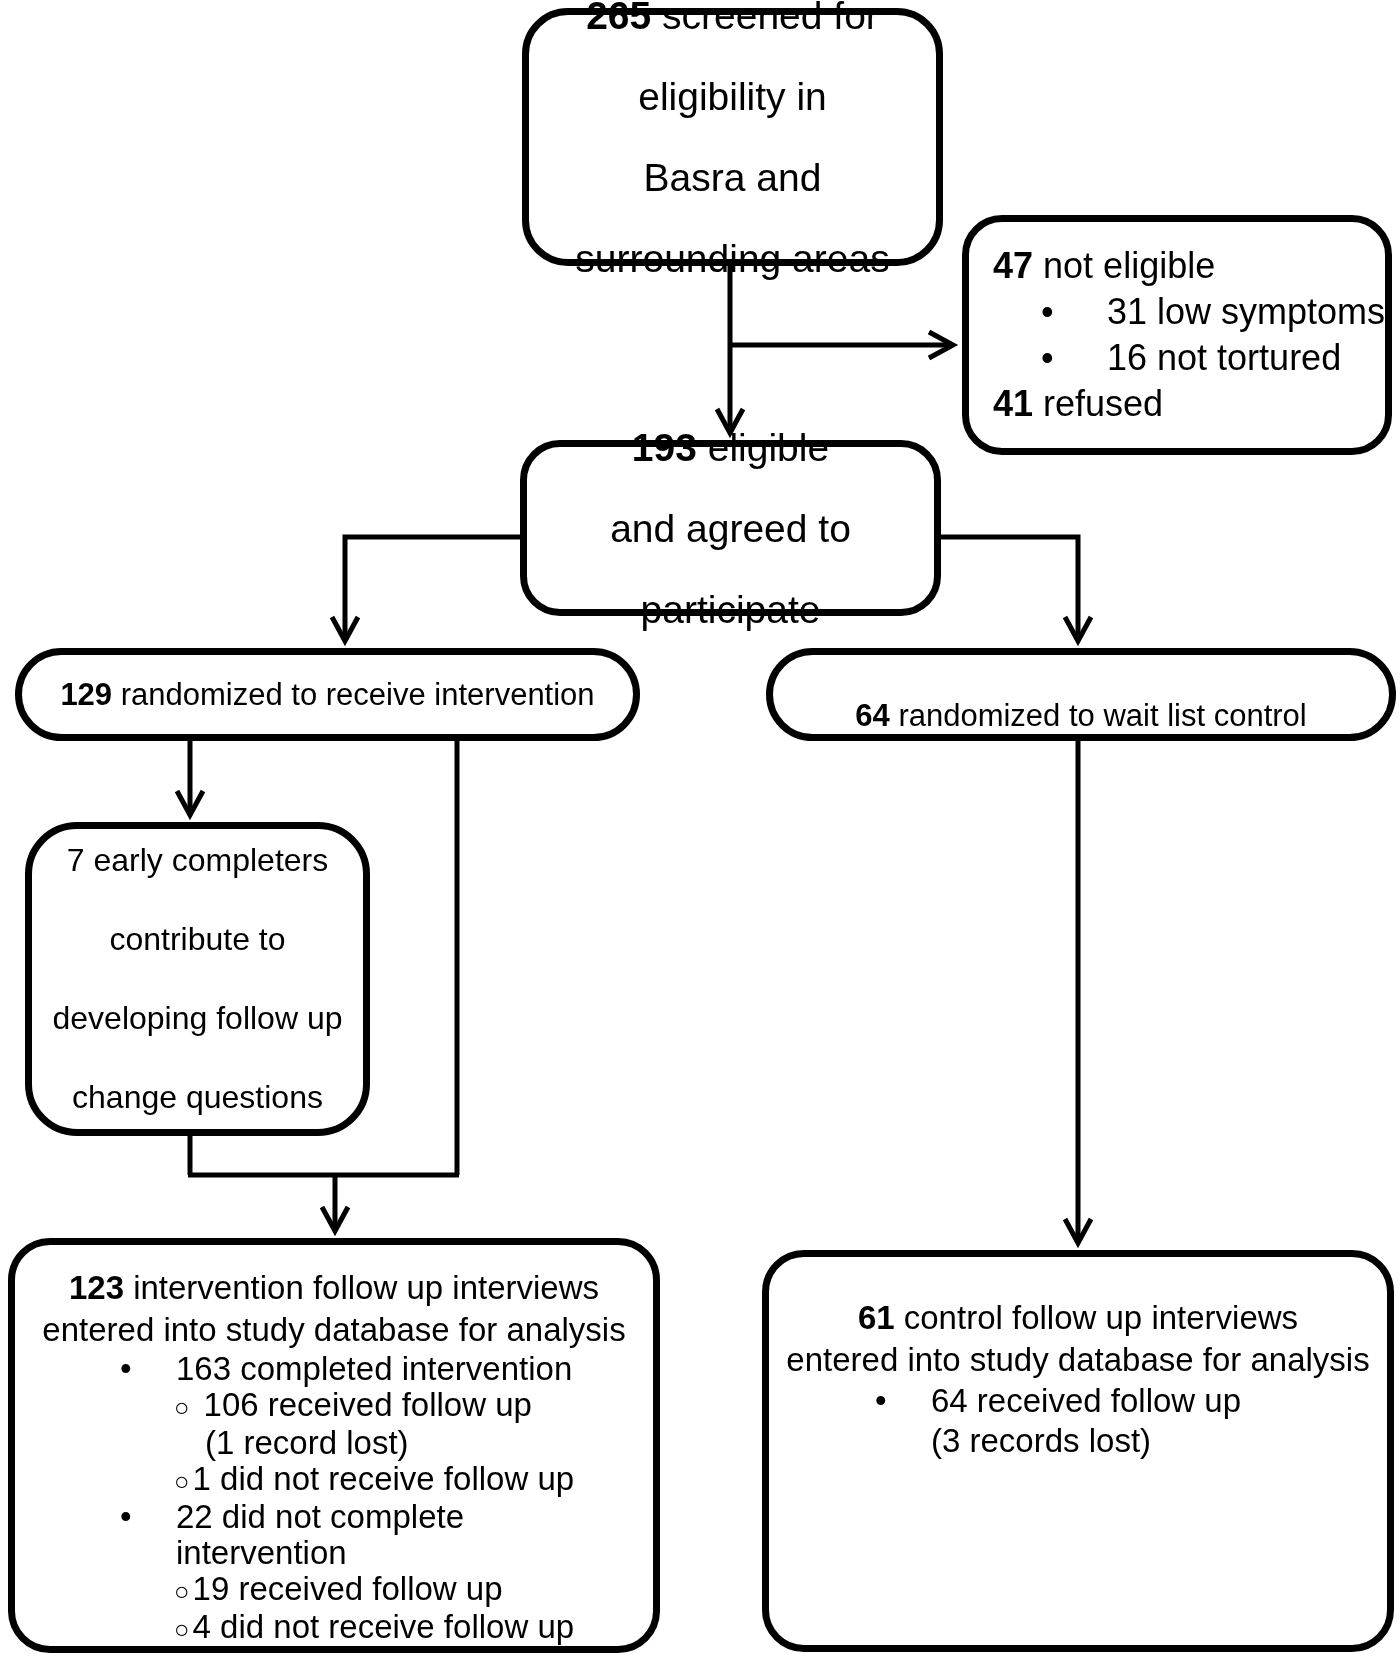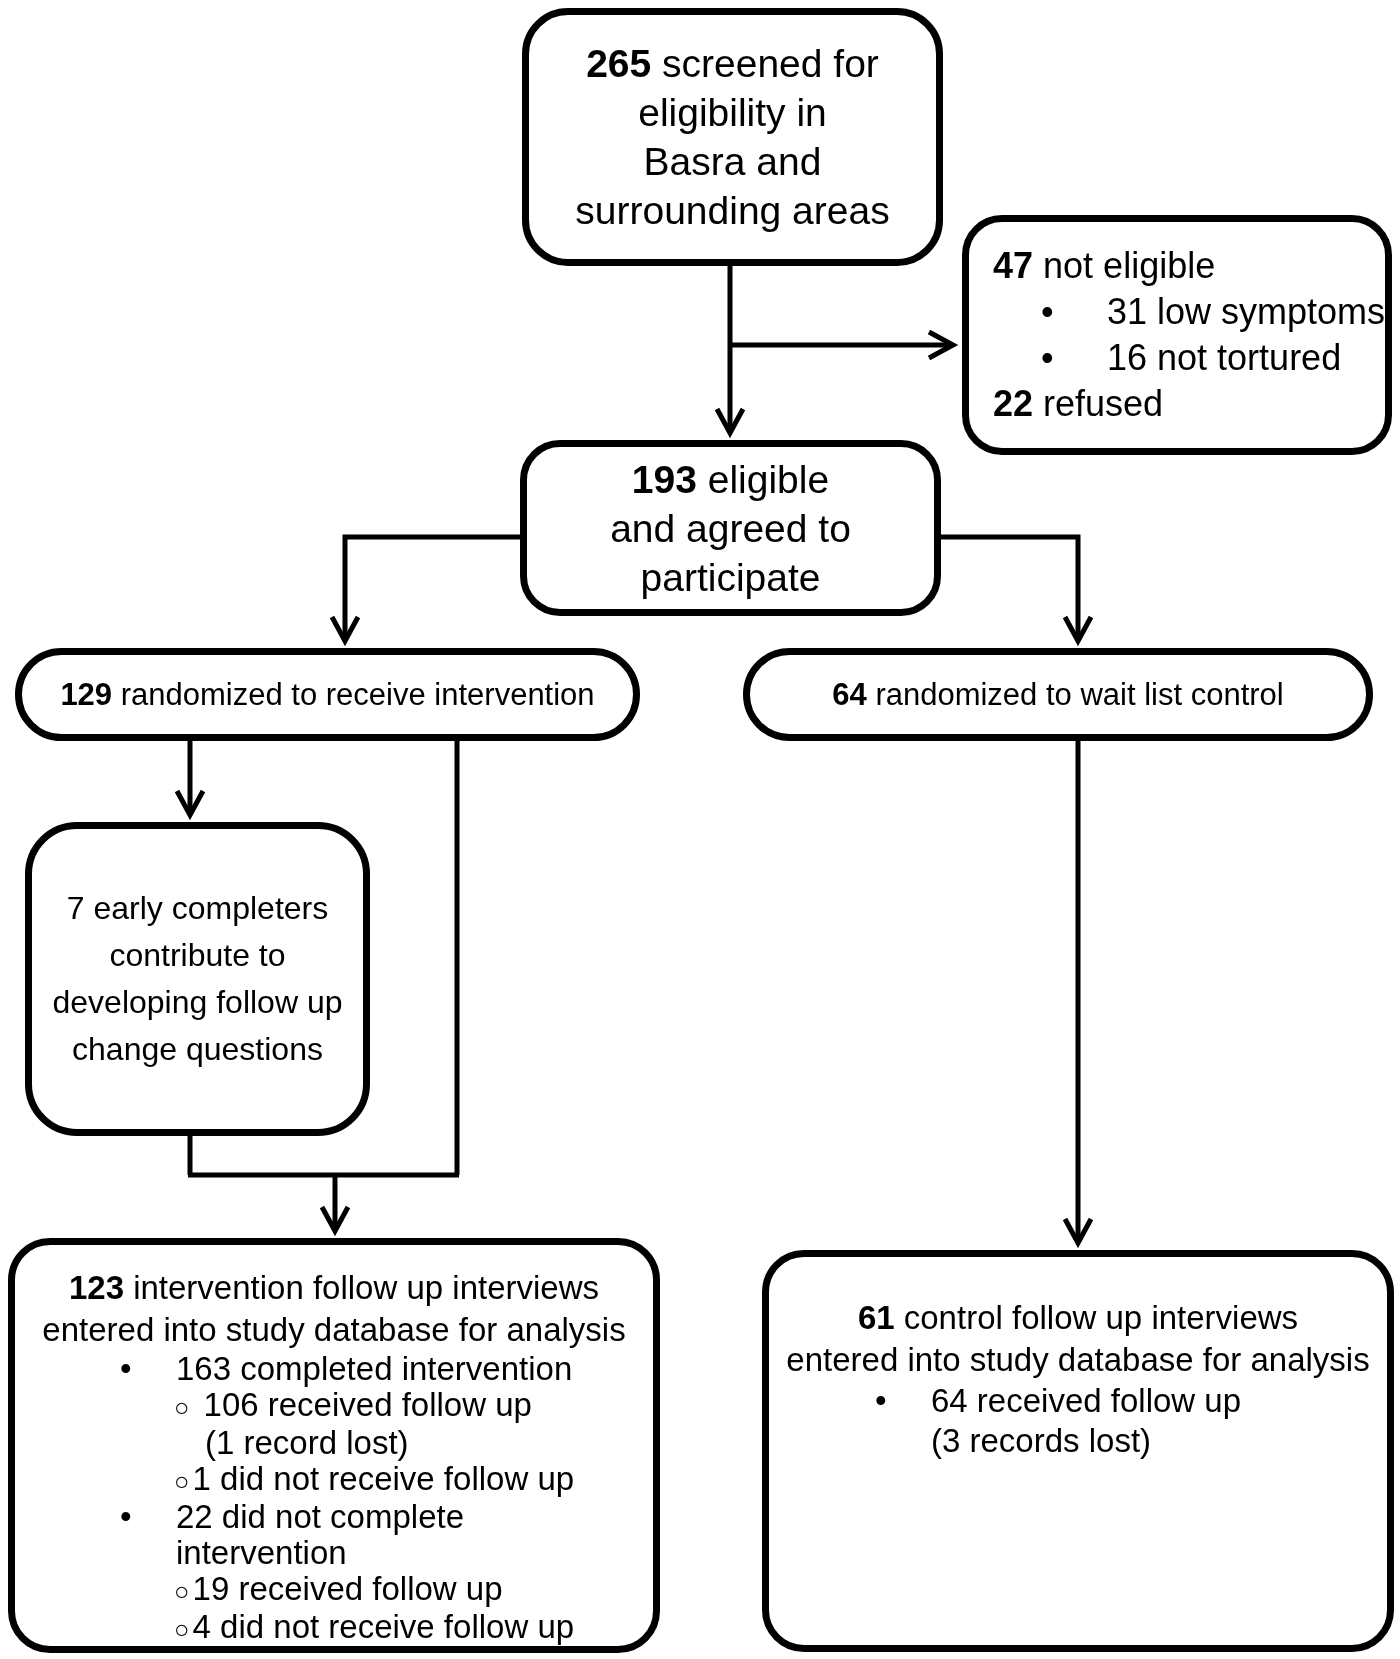--- a/index.html
+++ b/index.html
@@ -6,40 +6,40 @@
   #canvas {
     position:relative; width:1400px; height:1659px; background:#ffffff;
     font-family:"Liberation Sans", sans-serif; color:#000;
   }
   #connectors { position:absolute; left:0; top:0; }
   #connectors path { stroke:#000; stroke-width:5; fill:none; }
   .box {
     position:absolute; box-sizing:border-box; background:#fff;
     border:7px solid #000; display:flex; flex-direction:column;
   }
-  .center { align-items:center; justify-content:center; text-align:center; }
+  .center { align-items:center; justify-content:center; text-align:center;gap:32px; }
   .nowrap { white-space:nowrap; }
   b, .bold { font-weight:bold; }
 
   
   .screened { left:522px; top:8px; width:421px; height:258px; border-radius:46px;
               font-size:39px; line-height:49px; }
   
   .notelig { left:962px; top:215px; width:430px; height:240px; border-radius:40px;
              font-size:36px; line-height:46px; justify-content:center; }
   .ne-line { padding-left:24px; white-space:nowrap; }
   .ne-item { display:flex; align-items:baseline; padding-left:72px; white-space:nowrap; }
   .ne-item .blt { width:66px; }
   
   .eligible { left:520px; top:440px; width:421px; height:176px; border-radius:40px;
               font-size:39px; line-height:49px; }
   
   .rand { height:93px; border-radius:47px; font-size:31px; }
   .rand-l { left:15px; top:648px; width:625px; }
-  .rand-r { left:743px; top:648px; width:630px; }
+  .rand-r { left:766px; top:648px; width:630px;justify-content:flex-end; }
   
   .early { left:25px; top:822px; width:345px; height:314px; border-radius:52px;
            font-size:32px; line-height:47px; }
   
   .analysis { border-radius:42px; font-size:33px; }
   .an-l { left:8px; top:1238px; width:652px; height:415px; padding-top:22px; }
   .an-r { left:762px; top:1250px; width:632px; height:402px; padding-top:40px; }
   .an-title { text-align:center; line-height:42px; white-space:nowrap; }
   .li { display:flex; align-items:baseline; line-height:36px; white-space:nowrap; }
   .an-r .li { line-height:40px; }
@@ -88,21 +88,21 @@
   <div class="box notelig">
     <div class="ne-line"><b>47</b> <span>not eligible</span></div>
     <div class="ne-item">
         <span class="blt">•</span>
         <span>31 low symptoms</span>
       </div>
     <div class="ne-item">
         <span class="blt">•</span>
         <span>16 not tortured</span>
       </div>
-    <div class="ne-line"><b>22</b> <span>refused</span></div>
+    <div class="ne-line"><b>41</b> <span>refused</span></div>
   </div>
 
   <div class="box eligible center">
     <div class="nowrap"><b>193</b> <span>eligible</span></div>
     <div class="nowrap">and agreed to</div>
     <div class="nowrap">participate</div>
   </div>
 
   <div class="box rand rand-l center">
     <div class="nowrap"><b>129</b> <span>randomized to receive intervention</span></div>

